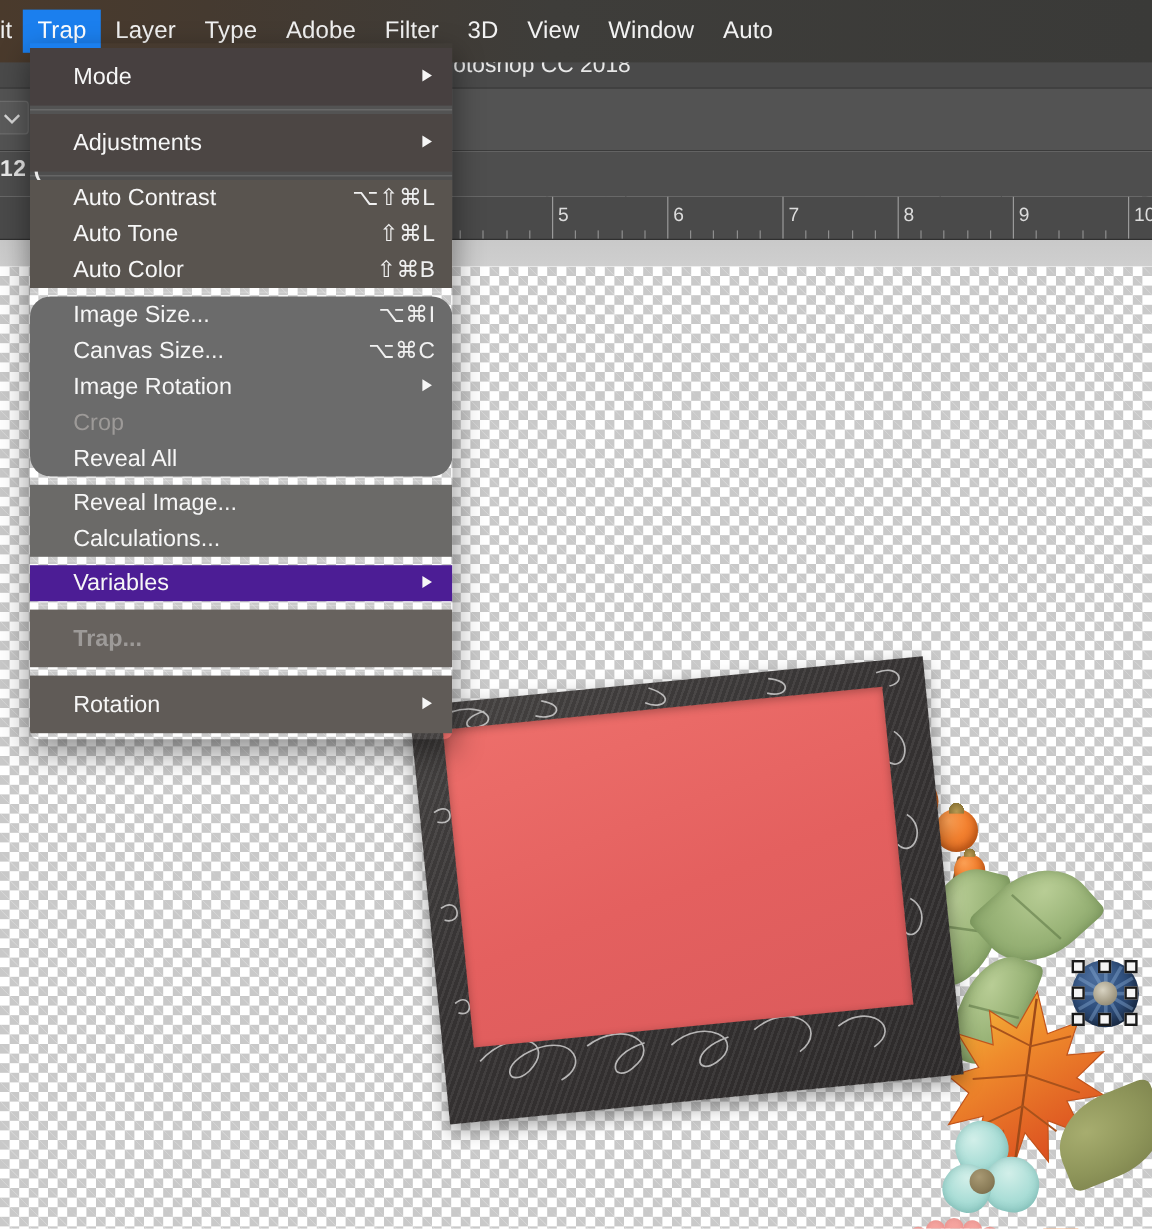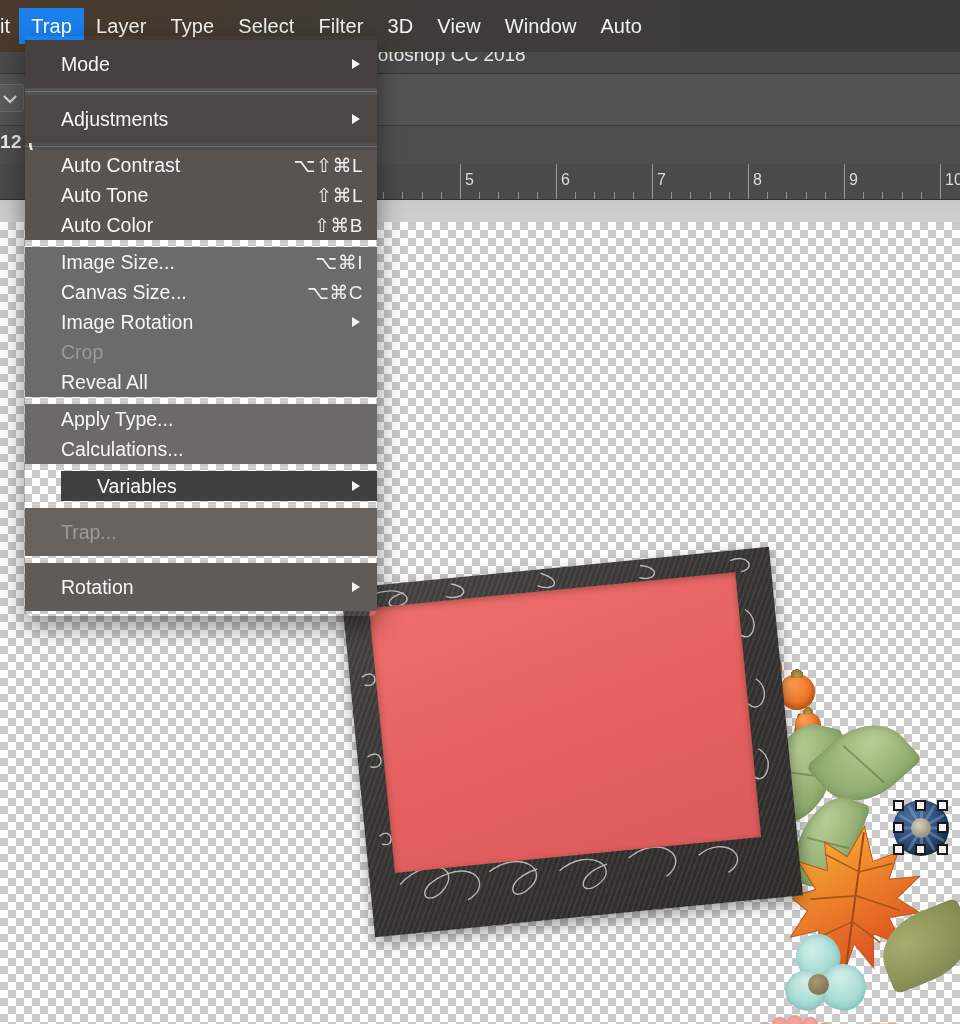--- a/index.html
+++ b/index.html
@@ -224,24 +224,24 @@
     position: absolute; left: 25px; top: 36px; width: 352px;
     border-radius: 0 0 7px 7px;
     box-shadow: 0 10px 26px rgba(0,0,0,.45);
     overflow: hidden;
     padding: 4px 0 5px 0;
   }
   .mgroup { background: #615a56; }
   .mgroup.warm { background: #474040; }
   .mgroup.warm2 { background: #4c4644; }
   .mgroup.g3 { background: #59544f; }
-  .mgroup.g4 { background: #6b6b6b; }
+  .mgroup.g4 { background: #6b6b6b; border-radius: 17px; }
   .mgroup.g6 { background: #6b6a68; }
-  .mgroup.g7 { background: #404040; margin-left: 36px; }
-  .mgroup.g8 { background: #67625e; }
+  .mgroup.g7 { background: #4c1d95; }
+  .mgroup.g8 { background: #67625e; font-weight: bold; }
   .mgroup.g9 { background: #605b57; }
 
   .mrow {
     position: relative; height: 30px;
     display: flex; align-items: center;
     padding-left: 36px; padding-right: 14px;
     color: #f6f6f6; font-size: 19.5px;
     white-space: nowrap;
   }
   .mrow.tall { height: 48px; }
@@ -514,21 +514,21 @@
     <div class="handle" style="left:893px; top:622px;"></div>
     <div class="handle" style="left:915px; top:622px;"></div>
     <div class="handle" style="left:937px; top:622px;"></div>
   </div>
 
   <div id="menubar">
       <div class="mb-item clipped">it</div>
       <div class="mb-item active">Trap</div>
       <div class="mb-item">Layer</div>
       <div class="mb-item">Type</div>
-      <div class="mb-item">Select</div>
+      <div class="mb-item">Adobe</div>
       <div class="mb-item">Filter</div>
       <div class="mb-item">3D</div>
       <div class="mb-item">View</div>
       <div class="mb-item">Window</div>
       <div class="mb-item">Auto</div>
     </div>
 
   <div id="dropdown">
       <div class="mgroup warm">
         <div class="mrow tall">
@@ -581,21 +581,21 @@
         <div class="mrow disabled">
           <span class="lbl">Crop</span>
         </div>
         <div class="mrow">
           <span class="lbl">Reveal All</span>
         </div>
       </div>
       <div class="msep"></div>
       <div class="mgroup g6">
         <div class="mrow">
-          <span class="lbl">Apply Type...</span>
+          <span class="lbl">Reveal Image...</span>
         </div>
         <div class="mrow">
           <span class="lbl">Calculations...</span>
         </div>
       </div>
       <div class="msep"></div>
       <div class="mgroup g7">
         <div class="mrow">
           <span class="lbl">Variables</span>
           <span class="arrow"><svg width="14" height="14" viewBox="0 0 14 14">

